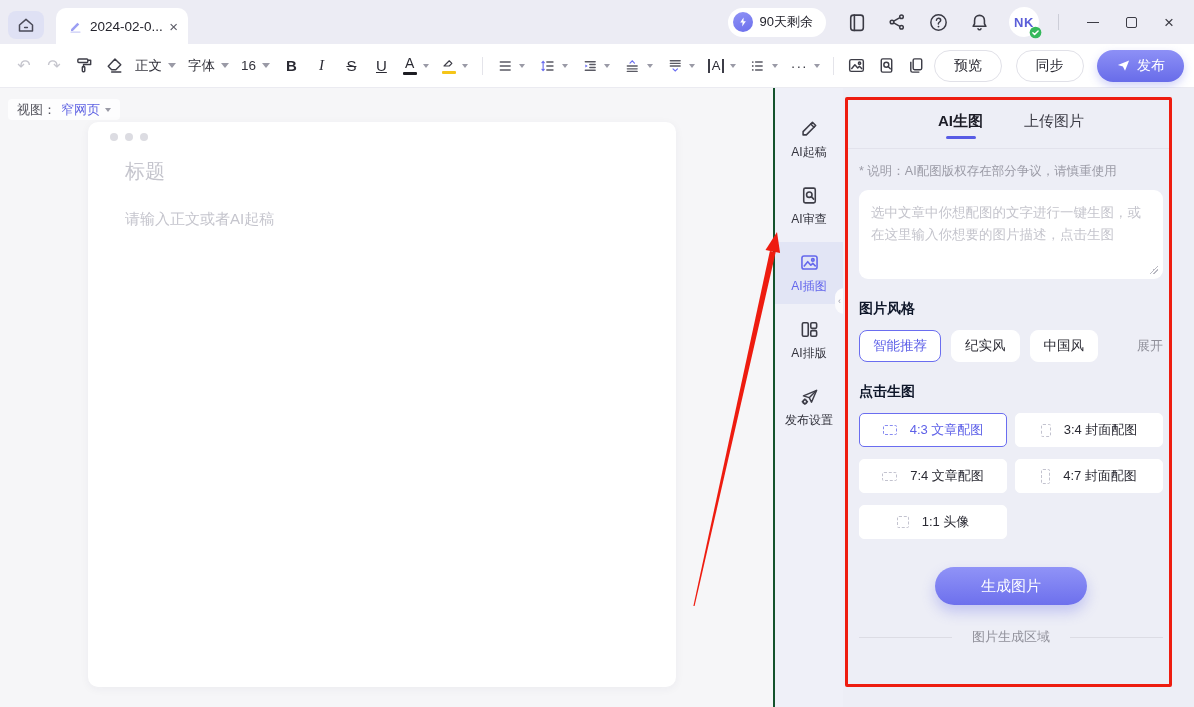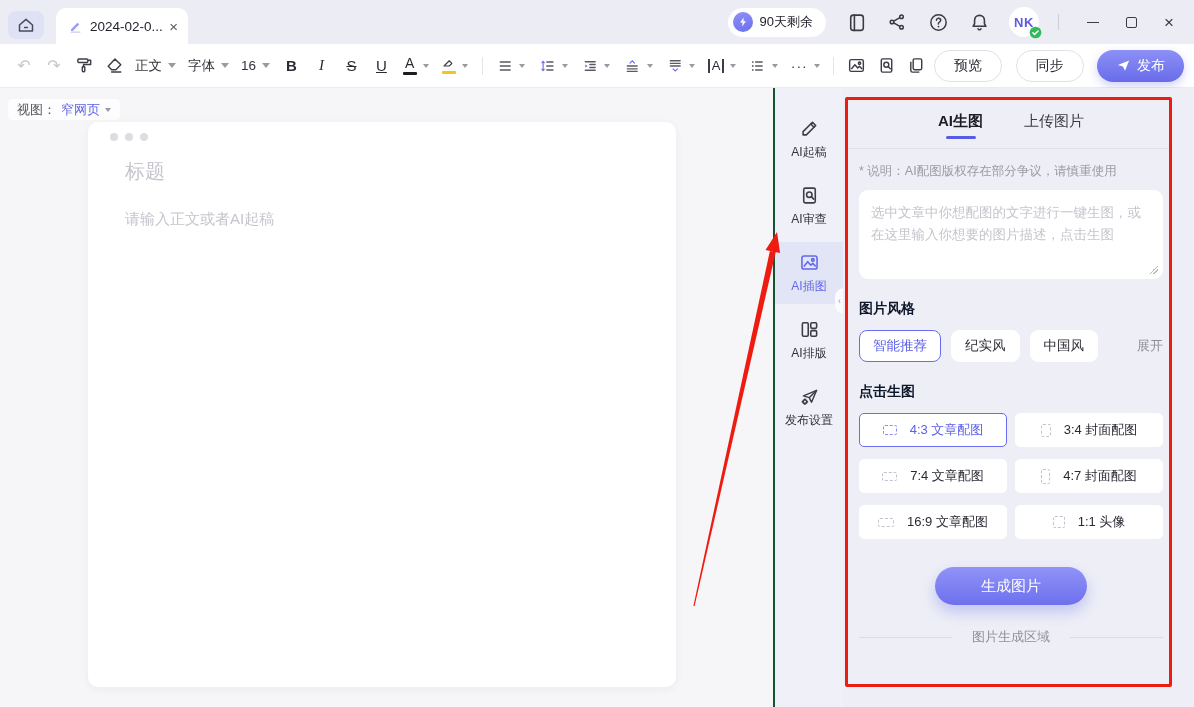--- a/index.html
+++ b/index.html
@@ -445,24 +445,20 @@
             </div>
           <div class="size-btn">
               <span class="szi r74"></span>
               <span>7:4 文章配图</span>
             </div>
           <div class="size-btn">
               <span class="szi r47"></span>
               <span>4:7 封面配图</span>
             </div>
           <div class="size-btn">
-              <span class="szi r169"></span>
-              <span>16:9 文章配图</span>
-            </div>
-          <div class="size-btn">
               <span class="szi r11"></span>
               <span>1:1 头像</span>
             </div>
         </div>
 
         <button class="generate-btn">生成图片</button>
 
         <div class="panel-footer">
           <span class="f-line"></span>
           <span class="f-text">图片生成区域</span>

